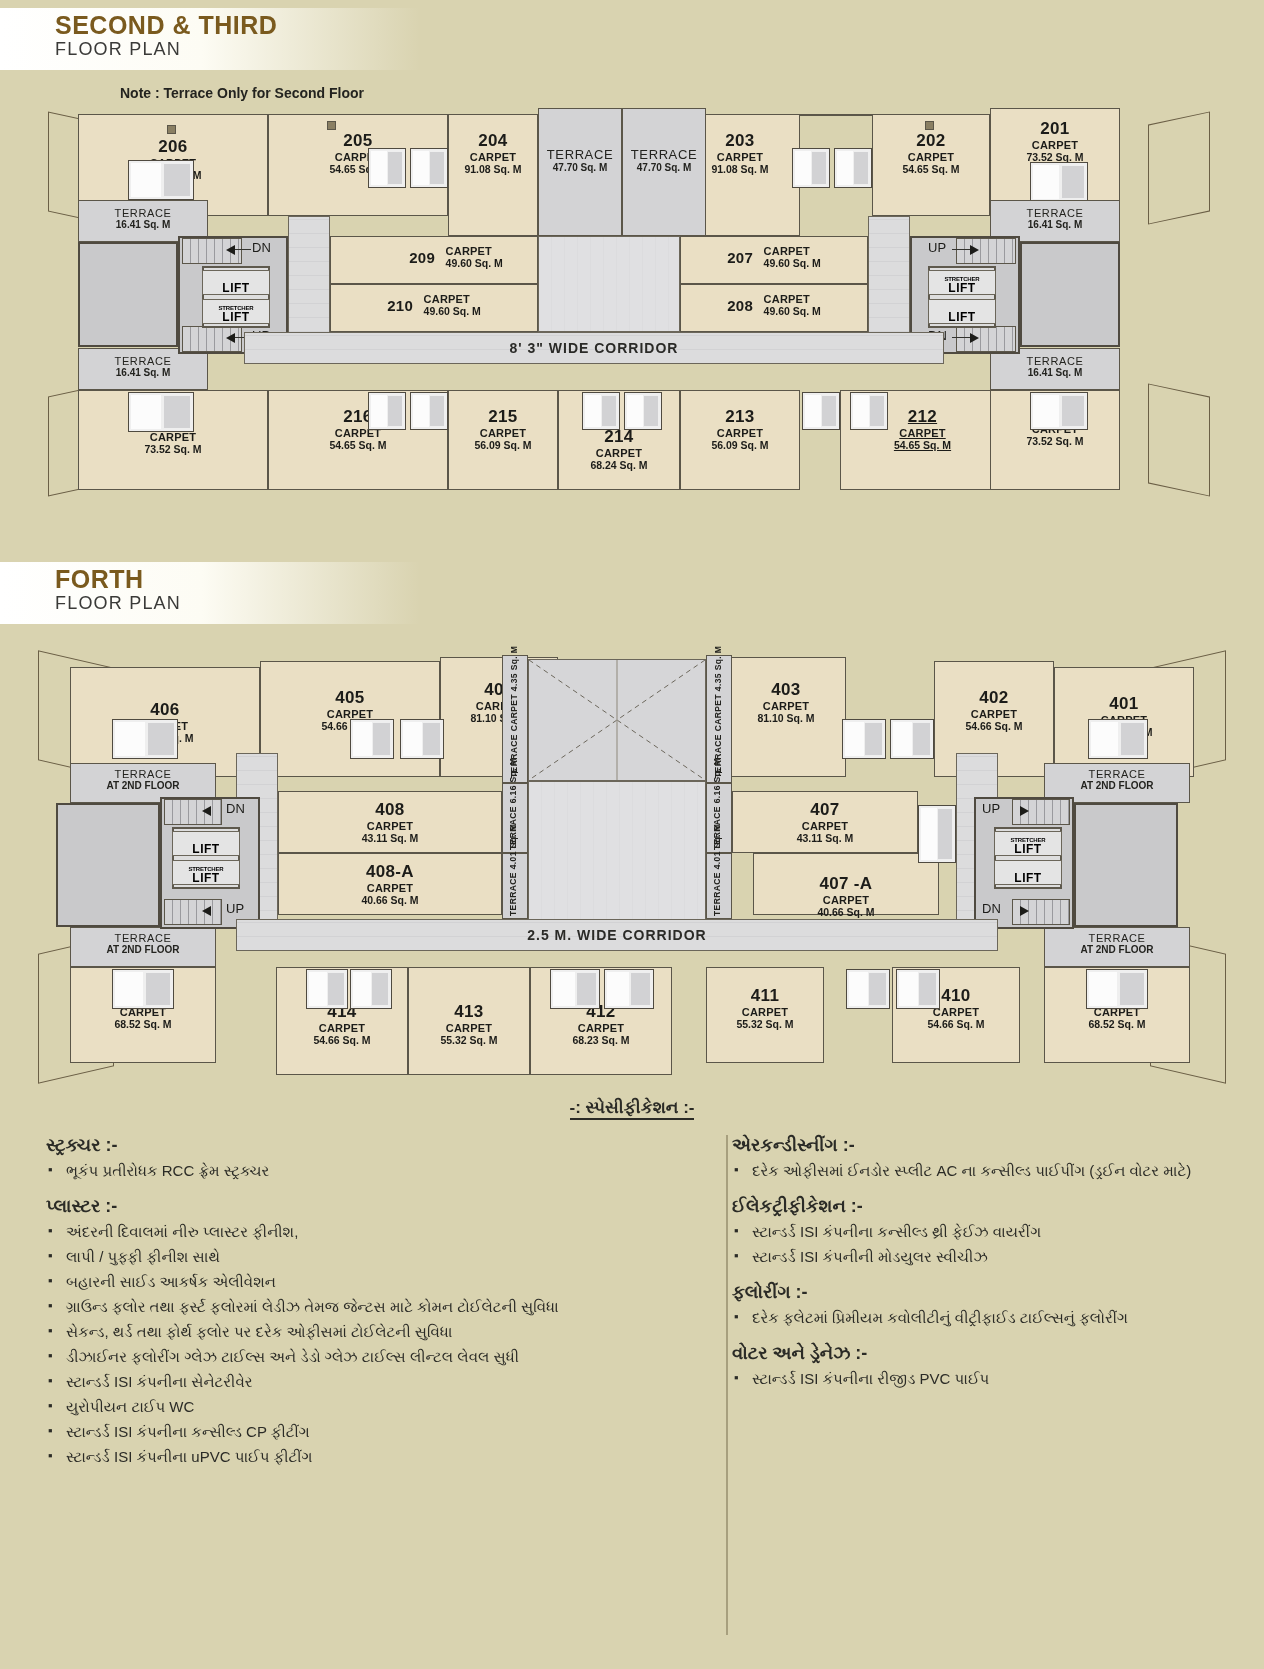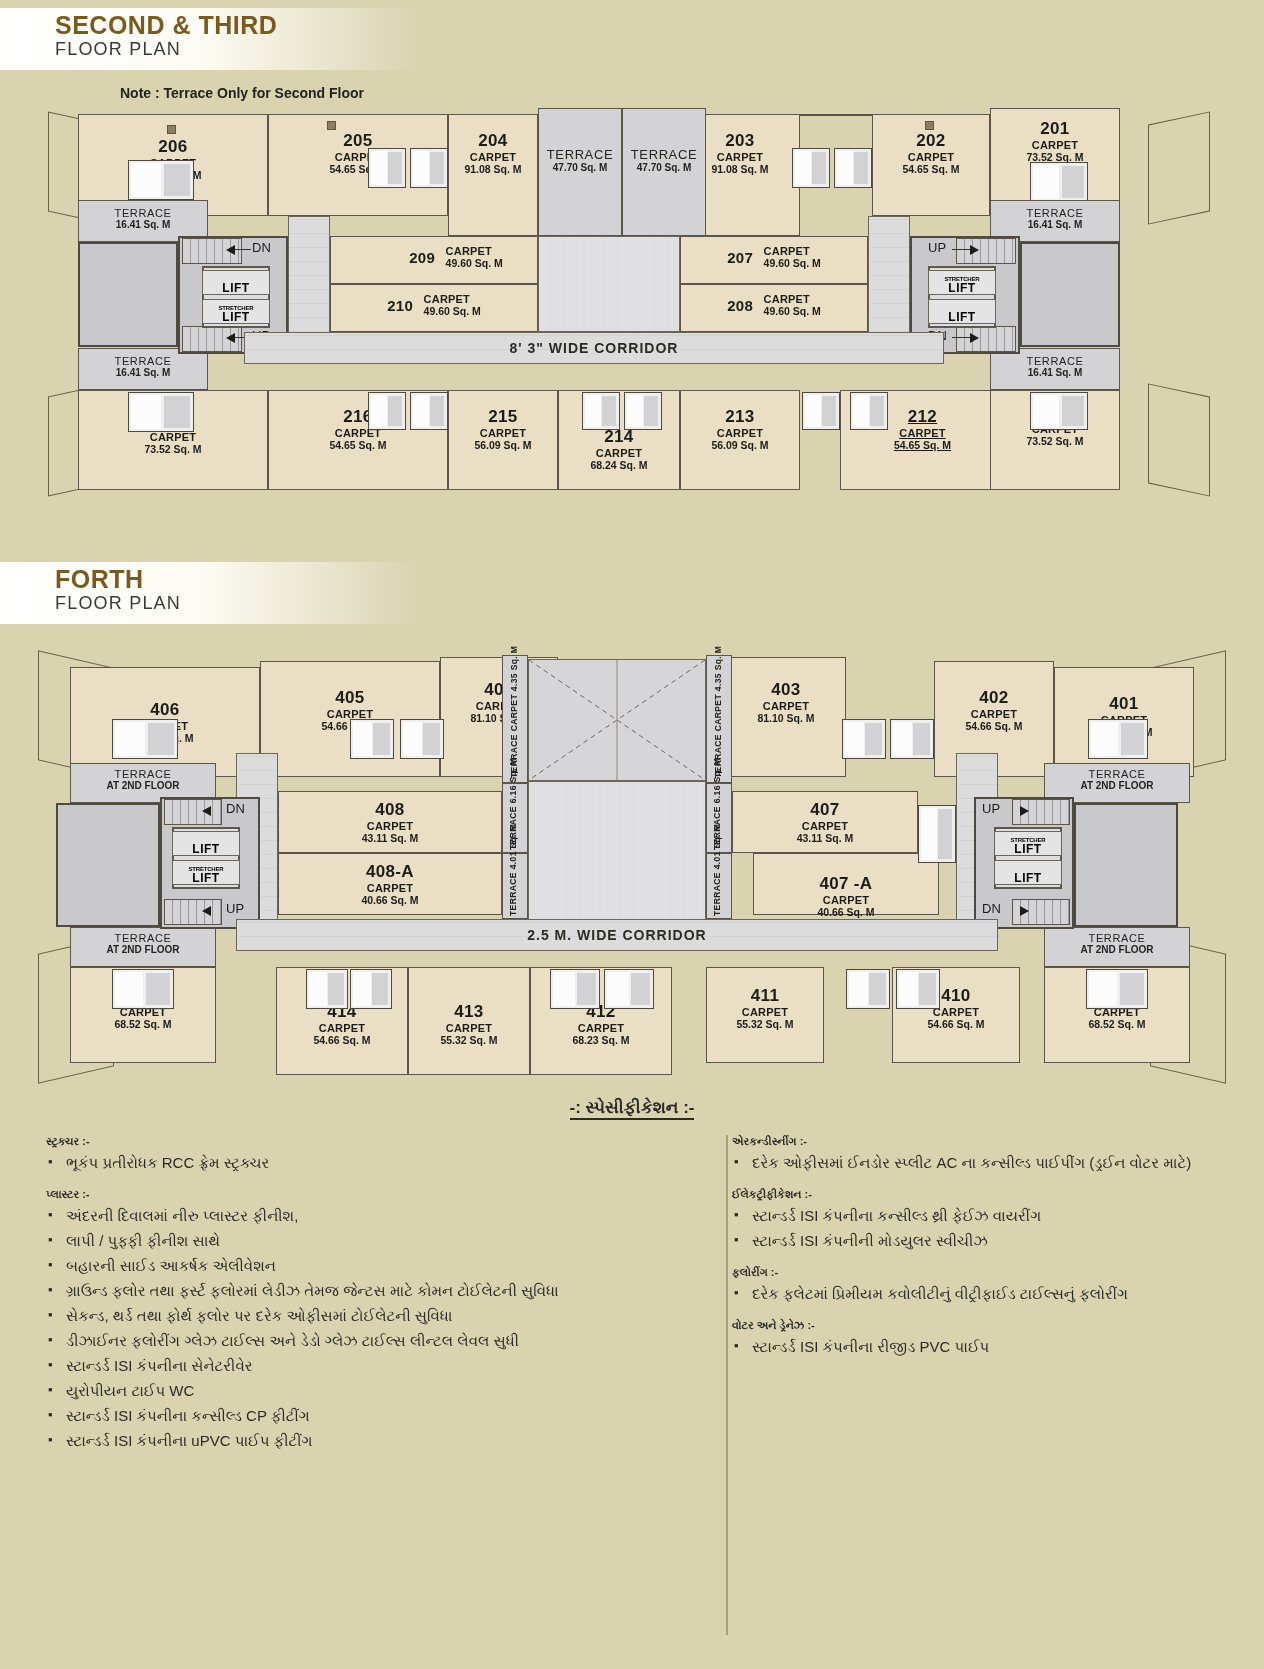--- a/index.html
+++ b/index.html
@@ -133,21 +133,21 @@
   
   #spec-title {
     position:absolute; left:0; right:0; top:1098px; text-align:center;
     font-size:17px; font-weight:bold; color:#2b2b26;
   }
   #spec-title span { border-bottom:2px solid #2b2b26; padding-bottom:1px; }
   .spec-col { position:absolute; top:1135px; }
   #spec-left  { left:46px;  width:660px; }
   #spec-right { left:726px; width:520px; border-left:2px solid #a79f7e; padding-left:4px; min-height:500px;}
   .spec-h {
-    font-size:11px; font-weight:bold; color:#2b2b26;
+    font-size:18px; font-weight:bold; color:#2b2b26;
     margin-top:14px; margin-bottom:4px;
   }
   .spec-col .spec-h:first-child { margin-top:0; }
   .spec-li {
     font-size:15px; color:#2b2b26; line-height:22px;
     padding-left:20px; position:relative; margin-bottom:3px;
   }
   .spec-li::before {
     content:"\25AA"; position:absolute; left:2px; top:-1px; font-size:13px; color:#2b2b26;
   }

